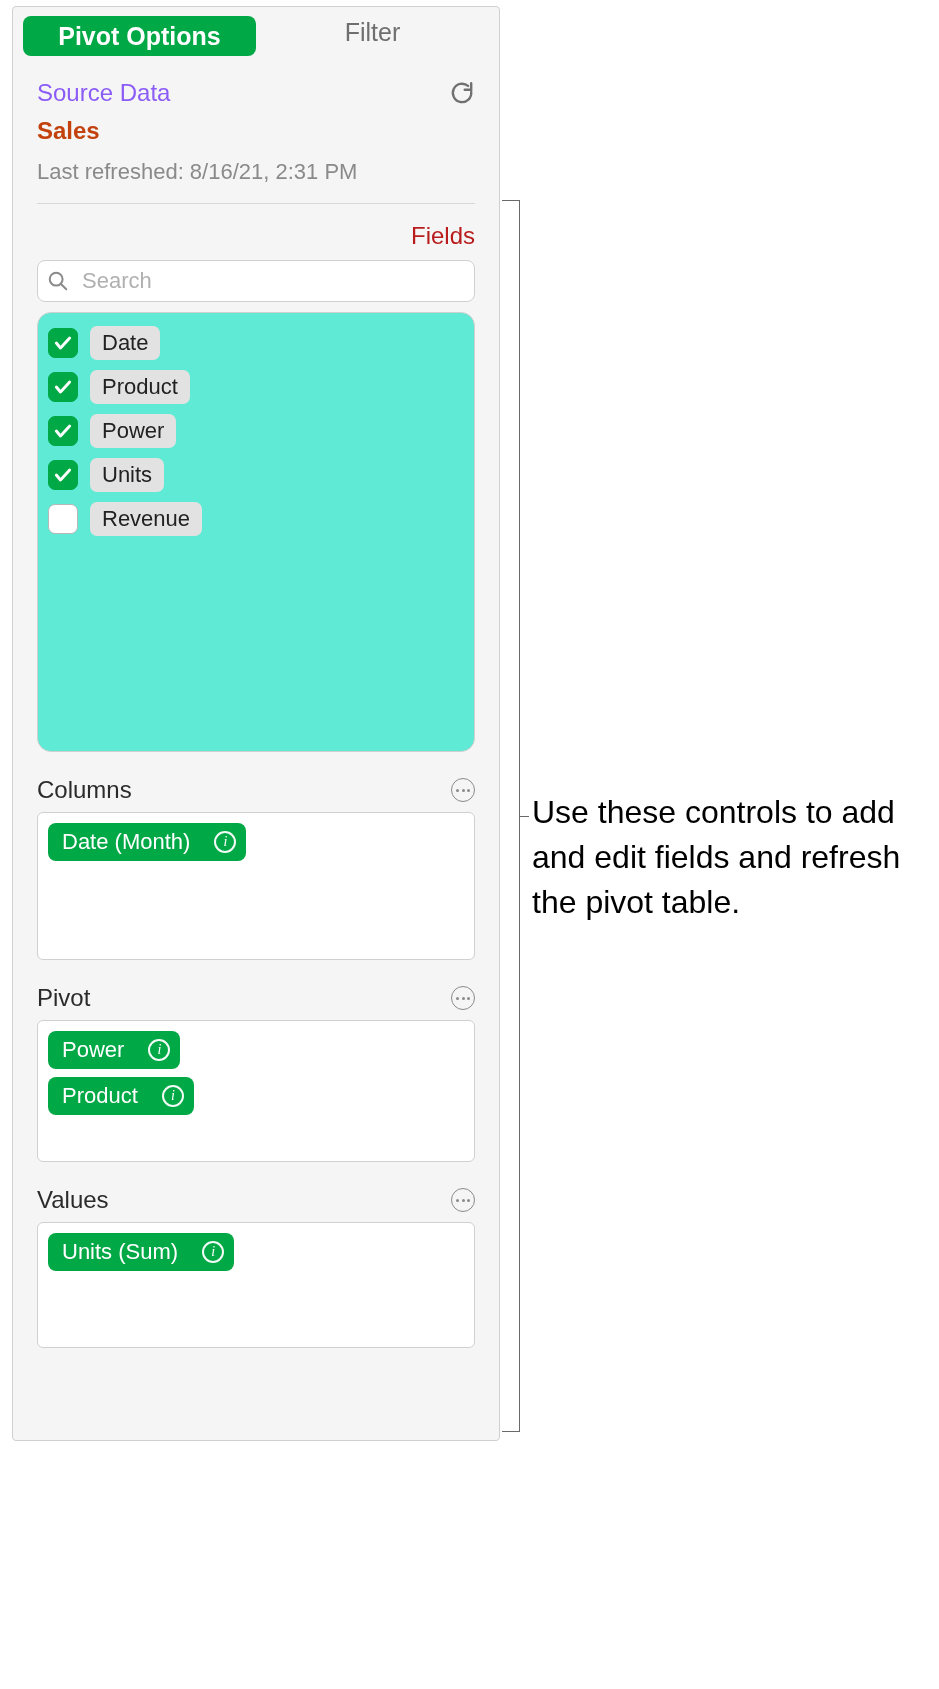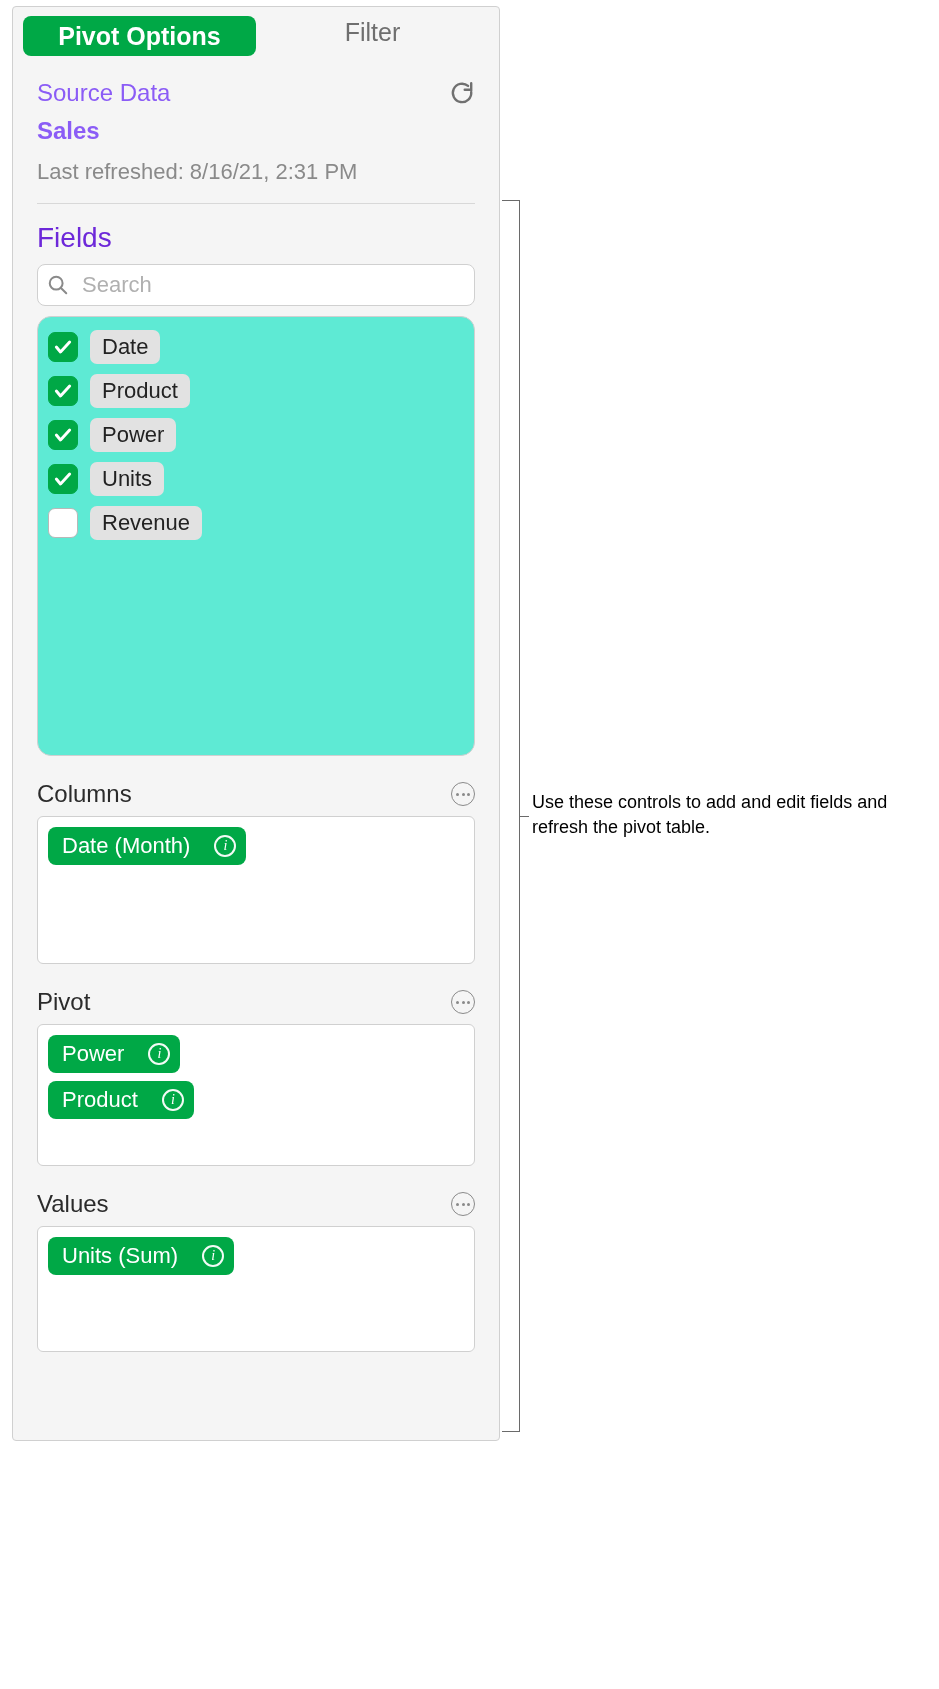--- a/index.html
+++ b/index.html
@@ -46,27 +46,27 @@
 
   .source-row {
     display: flex;
     justify-content: space-between;
     align-items: center;
   }
   .source-label { font-size: 24px; color: #8b5cf6; }
   .refresh-icon { width: 26px; height: 26px; color: #707070; cursor: pointer; }
   .refresh-icon svg { display: block; }
 
-  .source-name { font-size: 24px; color: #8b5cf6; font-weight: 600; margin-top: 10px; }
+  .source-name { font-size: 24px; color: #c2410c; font-weight: 600; margin-top: 10px; }
   .refreshed { font-size: 22px; color: #8a8a8a; margin-top: 14px; }
 
   .divider { height: 1px; background: #d8d8d8; margin: 18px 24px 0 24px; }
 
   .fields-label {
-    font-size: 28px; color: #6d28d9; margin: 18px 0 10px 0;
+    font-size: 24px; color: #b91c1c; margin: 18px 0 10px 0; text-align: right;
   }
 
   .search-wrap {
     position: relative;
     margin-bottom: 10px;
   }
   .search-input {
     width: 100%;
     height: 42px;
     border: 1px solid #d0d0d0;
@@ -187,21 +187,21 @@
     left: 100%;
     top: 50%;
     width: 10px;
     border-top: 1.5px solid #6a6a6a;
   }
   .callout-text {
     position: absolute;
     left: 532px;
     top: 790px;
     width: 400px;
-    font-size: 18px;
+    font-size: 32px;
     color: #000;
     line-height: 1.4;
   }
 </style>
 </head>
 <body>
 
 <div class="panel">
 
   <div class="tabbar">

